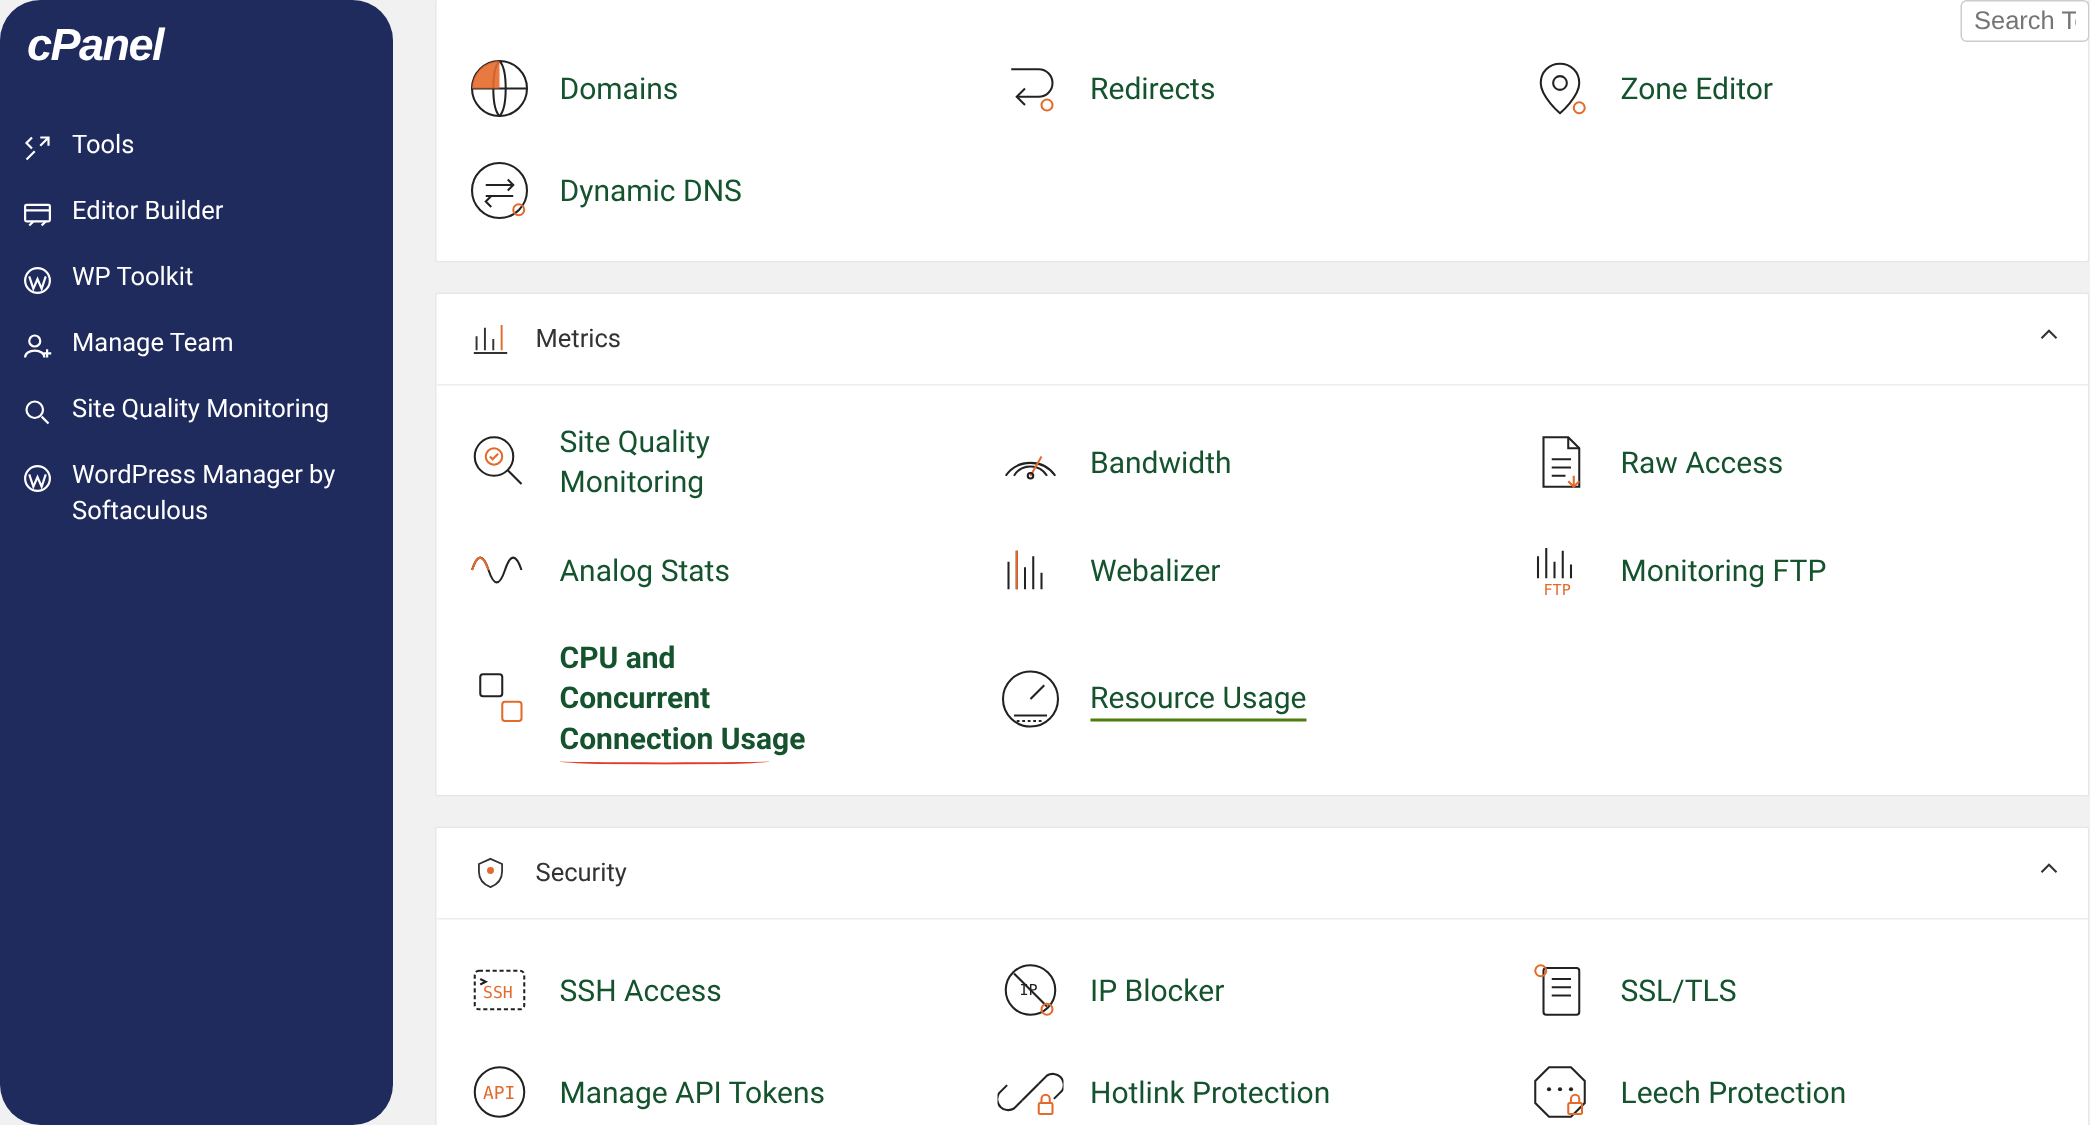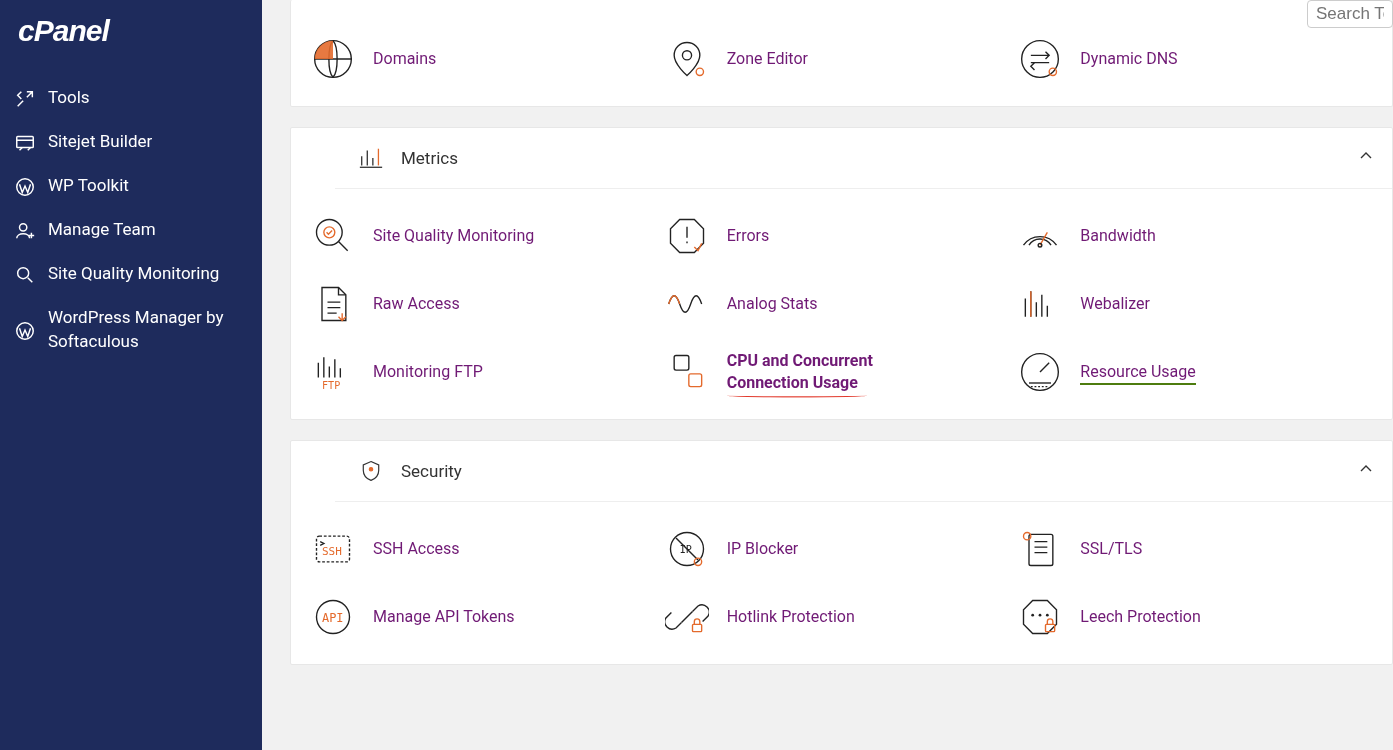--- a/index.html
+++ b/index.html
@@ -11,34 +11,35 @@
     overflow: hidden;
     display: flex;
   }
   
   .sidebar {
     width: 262px;
     background: #1e2b5c;
     color: #fff;
     flex-shrink: 0;
     height: 100%;
+    border-radius: 27px;
   }
   .logo {
     font-family: "Segoe UI", sans-serif;
     font-weight: 700;
     font-style: italic;
     font-size: 30px;
     color: #fff;
     padding: 14px 18px 10px 18px;
     letter-spacing: -1px;
   }
   .nav { margin-top: 18px; }
   .nav-item {
     display: flex;
-    align-items: center;
+    align-items: flex-start;
     padding: 10px 14px;
     gap: 12px;
     font-size: 17px;
     color: #fff;
     cursor: pointer;
   }
   .nav-icon {
     width: 22px;
     height: 22px;
     flex-shrink: 0;
@@ -84,21 +85,20 @@
   .panel-header {
     display: flex;
     align-items: center;
     padding: 16px 22px;
     font-size: 17px;
     color: #333;
     gap: 16px;
     border-bottom: 1px solid #eee;
     cursor: pointer;
     position: relative;
-    margin-left: 44px;
   }
   .panel-header svg { stroke: #333; fill: none; stroke-width: 1.4; }
   .panel-header .grp-icon {
     width: 28px; height: 28px; display:flex; align-items:center;justify-content:center;
   }
   .chev {
     position: absolute;
     right: 18px;
     top: 50%;
     transform: translateY(-50%);
@@ -120,22 +120,22 @@
   }
   .app-icon {
     width: 46px;
     height: 46px;
     flex-shrink: 0;
     display: flex;
     align-items: center;
   }
   .app-icon svg { stroke: #222; fill: none; stroke-width: 1.5; }
   .app-label {
-    color: #701a75;
-    font-size: 16px;
+    color: #14532d;
+    font-size: 20px;
     max-width: 180px;
     line-height: 1.35;
   }
   .underline-red {
     border-bottom: 2px solid #4d7c0f;
     padding-bottom: 2px;
     display: inline;
   }
   .scribble {
     position: relative;
@@ -173,21 +173,21 @@
       <span class="nav-label">Tools</span>
     </div>
 
     <div class="nav-item">
       <span class="nav-icon">
         <svg viewBox="0 0 24 24" width="22" height="22">
             <rect x="3" y="5" width="18" height="12" rx="1"></rect>
             <path d="M3 9h18M6 20l3-3m6 3l3-3"></path>
           </svg>
       </span>
-      <span class="nav-label">Sitejet Builder</span>
+      <span class="nav-label">Editor Builder</span>
     </div>
 
     <div class="nav-item">
       <span class="nav-icon">
         <svg viewBox="0 0 24 24" width="22" height="22">
             <circle cx="12" cy="12" r="9"></circle>
             <path d="M6 9l3 9 3-7 3 7 3-9"></path>
           </svg>
       </span>
       <span class="nav-label">WP Toolkit</span>
@@ -238,20 +238,30 @@
           <span class="app-icon">
             <svg viewBox="0 0 48 48" width="44" height="44">
                 <circle cx="24" cy="24" r="20"></circle>
                 <path d="M4 24h40M24 4c6 6 6 34 0 40M24 4c-6 6-6 34 0 40"></path>
                 <path class="accent-fill" stroke="none" d="M24 4a20 20 0 0 0-20 20h20z" opacity="0.9"></path>
               </svg>
           </span>
           <span class="app-label">Domains</span>
         </div>
 
+        <div class="app">
+          <span class="app-icon">
+            <svg viewBox="0 0 48 48" width="44" height="44">
+                <path d="M10 10h20a10 10 0 0 1 0 20H14"></path>
+                <path d="M20 24l-6 6 6 6"></path>
+                <circle cx="36" cy="36" r="4" class="accent"></circle>
+              </svg>
+          </span>
+          <span class="app-label">Redirects</span>
+        </div>
 
         <div class="app">
           <span class="app-icon">
             <svg viewBox="0 0 48 48" width="44" height="44">
                 <path d="M24 6c8 0 14 6 14 14 0 10-14 22-14 22S10 30 10 20c0-8 6-14 14-14z"></path>
                 <circle cx="24" cy="20" r="5"></circle>
                 <circle cx="38" cy="38" r="4" class="accent"></circle>
               </svg>
           </span>
           <span class="app-label">Zone Editor</span>
@@ -295,30 +305,20 @@
             <svg viewBox="0 0 48 48" width="44" height="44">
                 <circle cx="20" cy="20" r="14"></circle>
                 <path d="M30 30l10 10"></path>
                 <circle cx="20" cy="20" r="6" class="accent"></circle>
                 <path d="M17 20l2 2 4-4" class="accent"></path>
               </svg>
           </span>
           <span class="app-label">Site Quality Monitoring</span>
         </div>
 
-        <div class="app">
-          <span class="app-icon">
-            <svg viewBox="0 0 48 48" width="44" height="44">
-                <path d="M16 6h16l10 10v16L32 42H16L6 32V16z"></path>
-                <path d="M24 14v12m0 4v2"></path>
-                <path class="accent" d="M32 36l4 4 4-8"></path>
-              </svg>
-          </span>
-          <span class="app-label">Errors</span>
-        </div>
 
         <div class="app">
           <span class="app-icon">
             <svg viewBox="0 0 48 48" width="44" height="44">
                 <path d="M6 34a22 22 0 0 1 36 0"></path>
                 <path d="M12 34a14 14 0 0 1 24 0"></path>
                 <path class="accent" d="M24 34l8-14"></path>
                 <circle cx="24" cy="34" r="2"></circle>
               </svg>
           </span>

